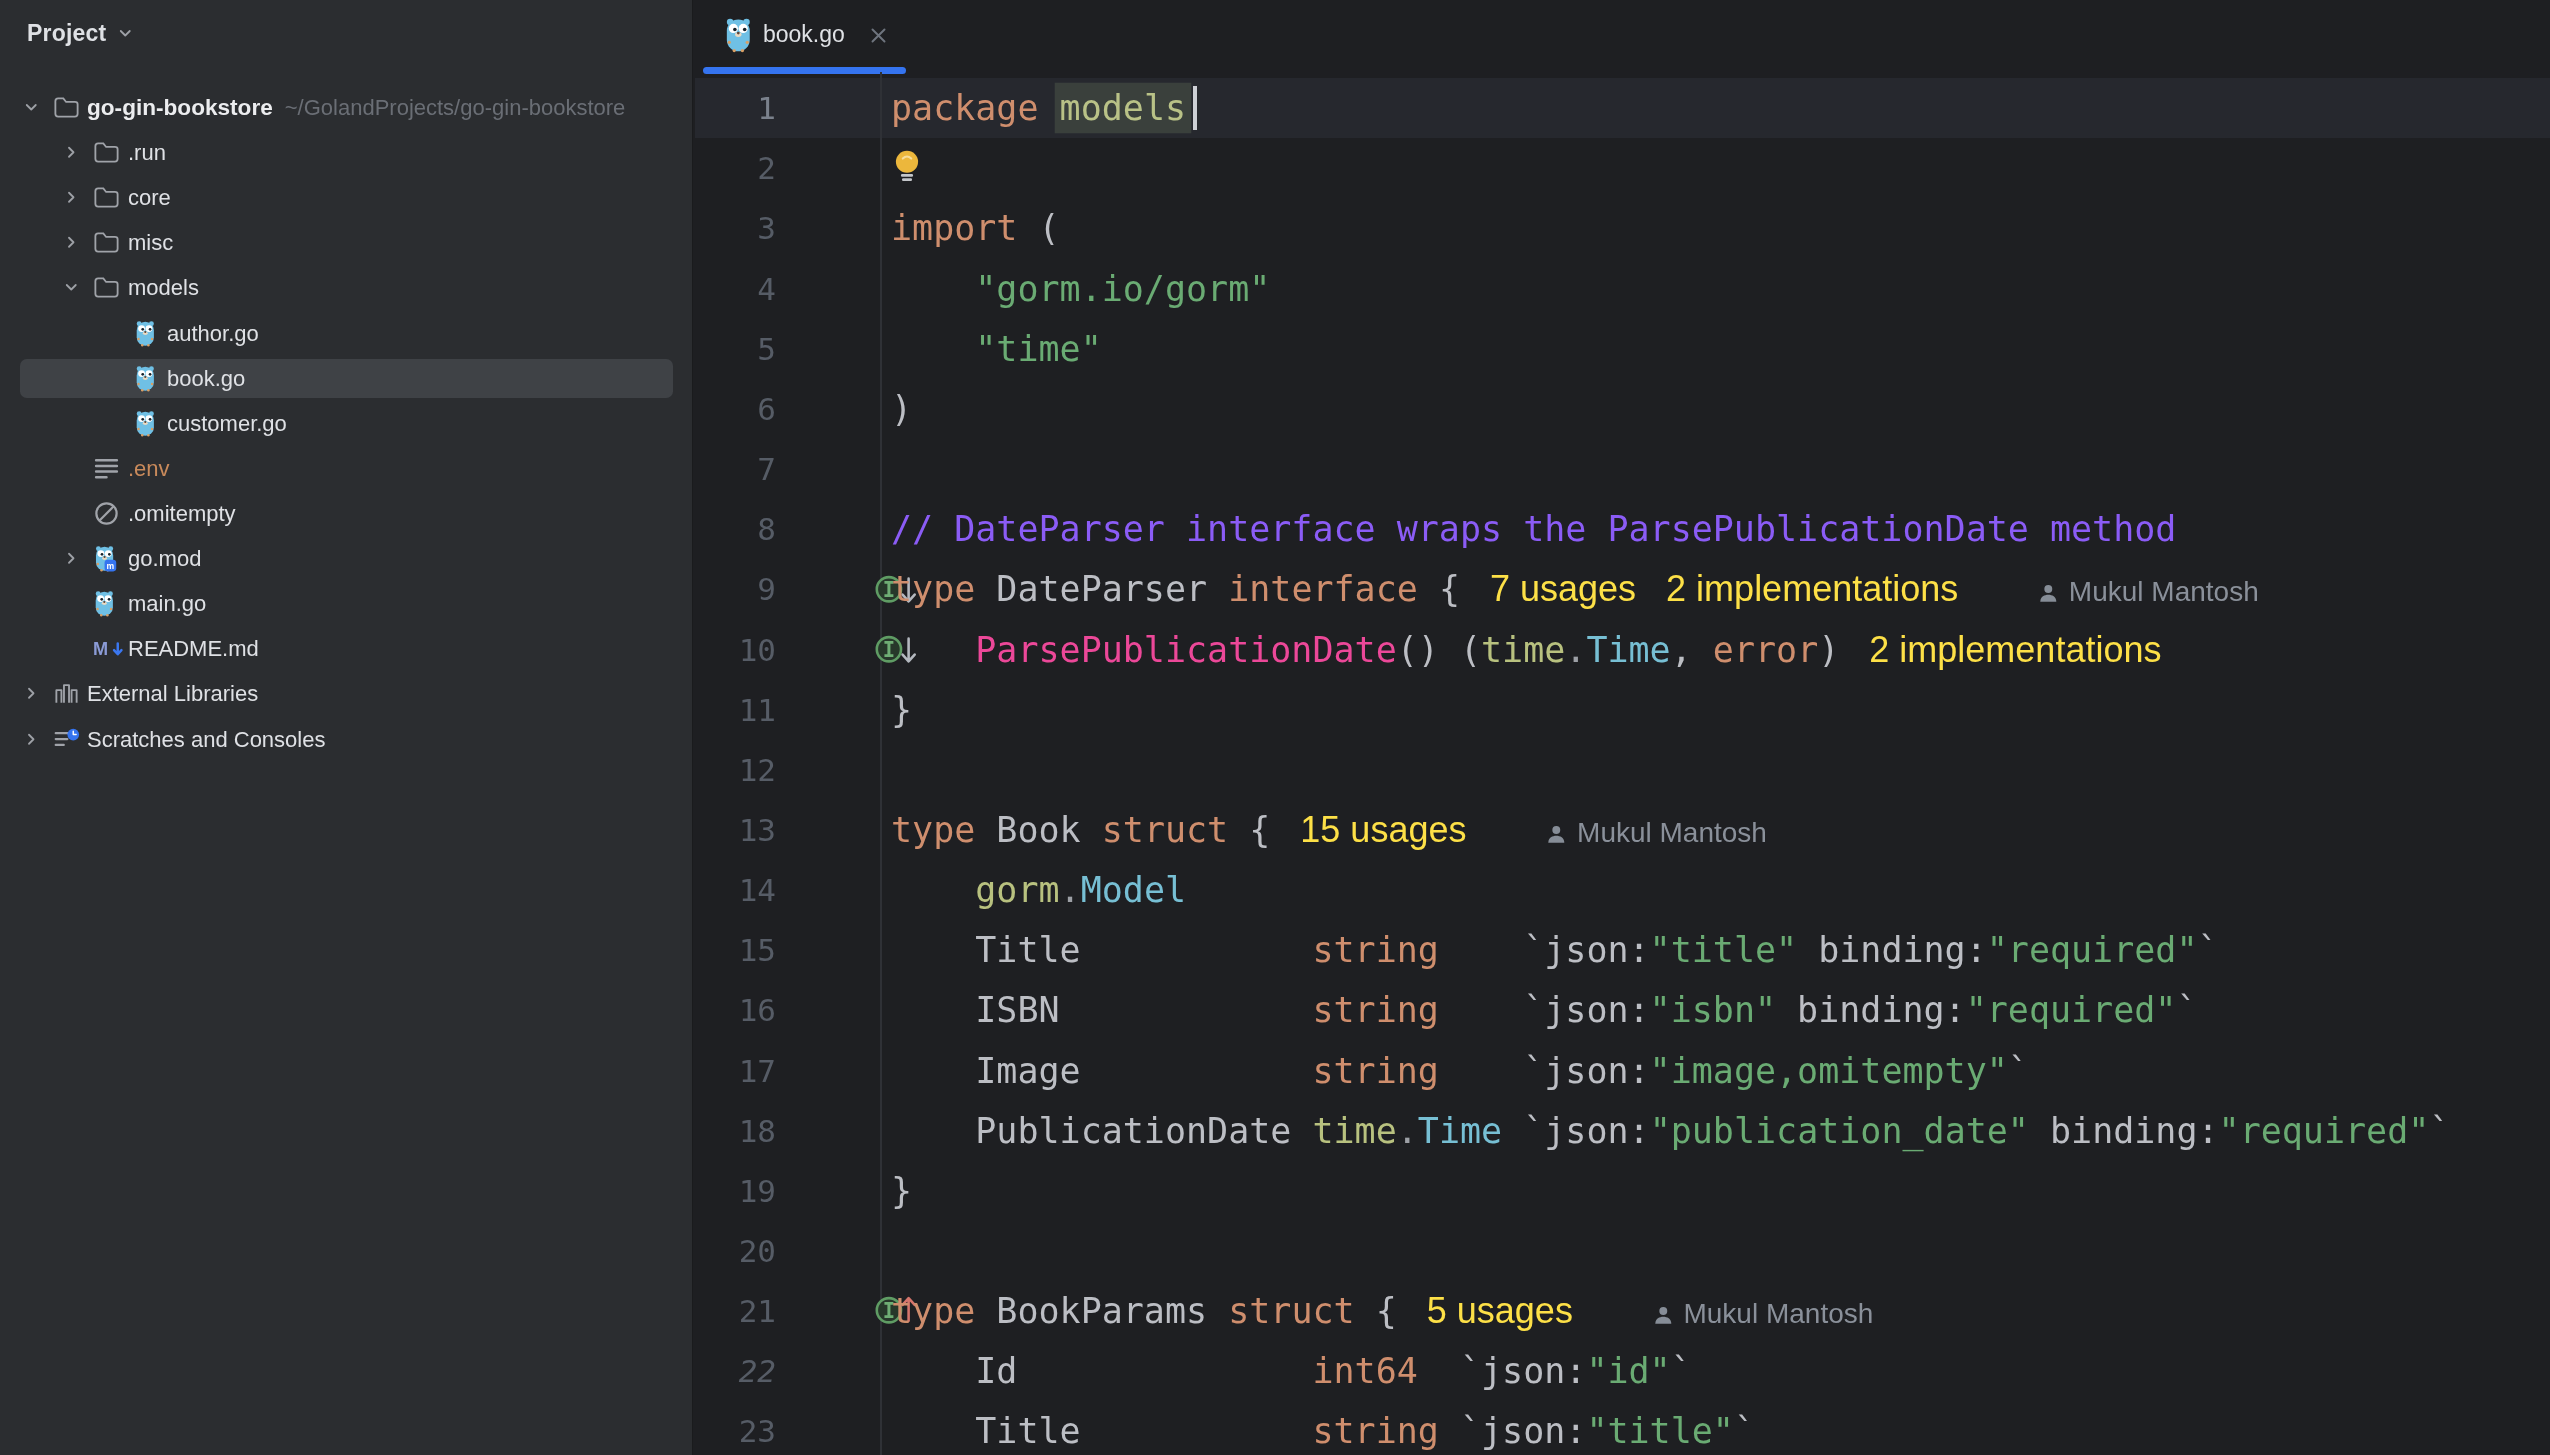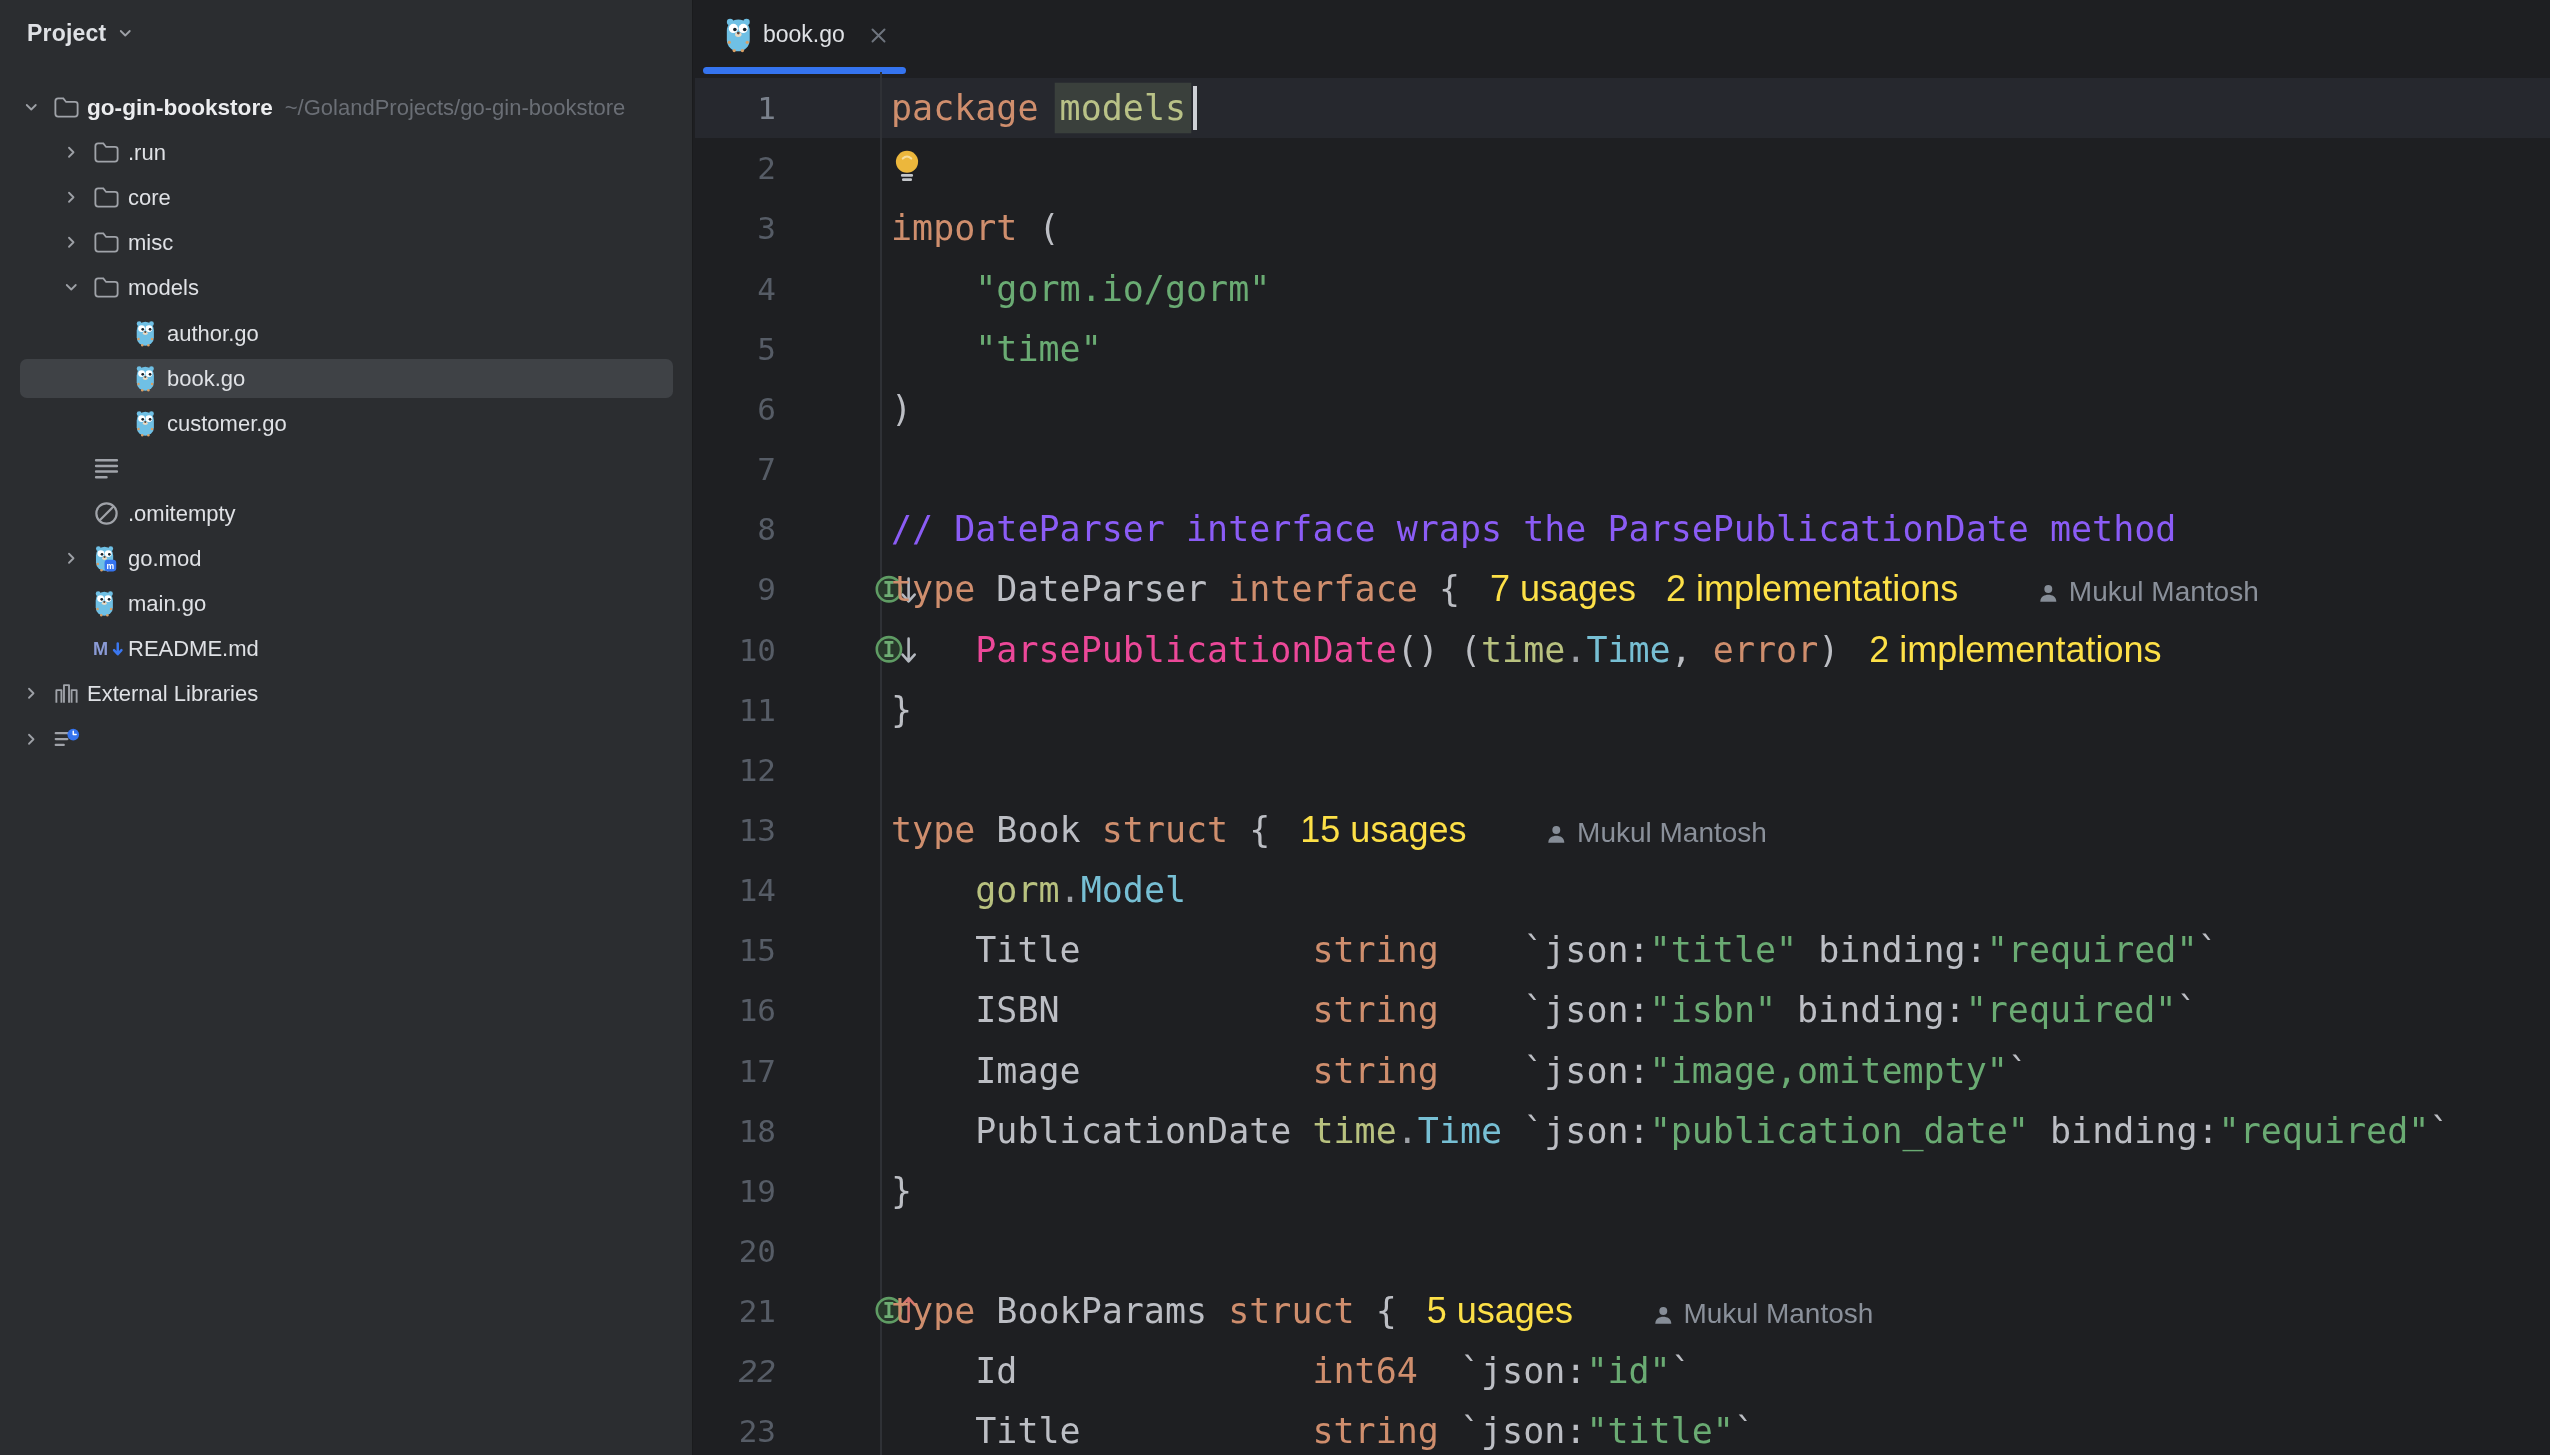--- a/index.html
+++ b/index.html
@@ -135,20 +135,21 @@
       <div class="trow" style="top: 316px;">
         <svg class="ticon" style="left:134px;width:22.6px" viewBox="0 0 34 44">
           <use href="#gopher"></use>
         </svg>
         <span class="tlabel " style="left:167px">customer.go</span>
       </div>
       <div class="trow" style="top: 361px;">
         <svg class="ticon" style="left:93px" viewBox="0 0 26 26" fill="none">
           <path d="M3 5 H23 M3 10.5 H23 M3 16 H23 M3 21.5 H13" stroke="#A0A3A9" stroke-width="2.4" stroke-linecap="round"></path>
         </svg>
+        <span class="tlabel accent" style="left:128px">.env</span>
       </div>
       <div class="trow" style="top: 406px;">
         <svg class="ticon" style="left:93px" viewBox="0 0 28 28" fill="none">
           <circle cx="14" cy="14" r="10.5" stroke="#A0A3A9" stroke-width="2.3"></circle>
           <line x1="6.8" y1="21.2" x2="21.2" y2="6.8" stroke="#A0A3A9" stroke-width="2.3"></line>
         </svg>
         <span class="tlabel " style="left:128px">.omitempty</span>
       </div>
       <div class="trow" style="top: 451px;">
         <svg class="chev " style="left:63px" viewBox="0 0 22 22" fill="none">
@@ -185,20 +186,21 @@
       </div>
       <div class="trow" style="top: 632px;">
         <svg class="chev " style="left:22.6px" viewBox="0 0 22 22" fill="none">
           <polyline points="8,5 14,11 8,17" stroke="#9DA0A6" stroke-width="2.4" stroke-linecap="round" stroke-linejoin="round"></polyline>
         </svg>
         <svg class="ticon" style="left:53px" viewBox="0 0 30 26" fill="none">
           <path d="M3 6 H19 M3 12.5 H16 M3 19 H12" stroke="#A0A3A9" stroke-width="2.4" stroke-linecap="round"></path>
           <circle cx="22.5" cy="7.5" r="6.5" fill="#3574F0"></circle>
           <path d="M22.5 7.5 V3.8 M22.5 7.5 H25.7" stroke="#fff" stroke-width="1.6" stroke-linecap="round"></path>
         </svg>
+        <span class="tlabel " style="left:87px">Scratches and Consoles</span>
       </div>
     </div>
 </div>
 
 <div class="editor">
   <div class="tabbar">
     <div class="tab">
       <svg class="tab-gopher" width="28.6" height="36" viewBox="0 0 34 44">
           <use href="#gopher"></use>
         </svg>

